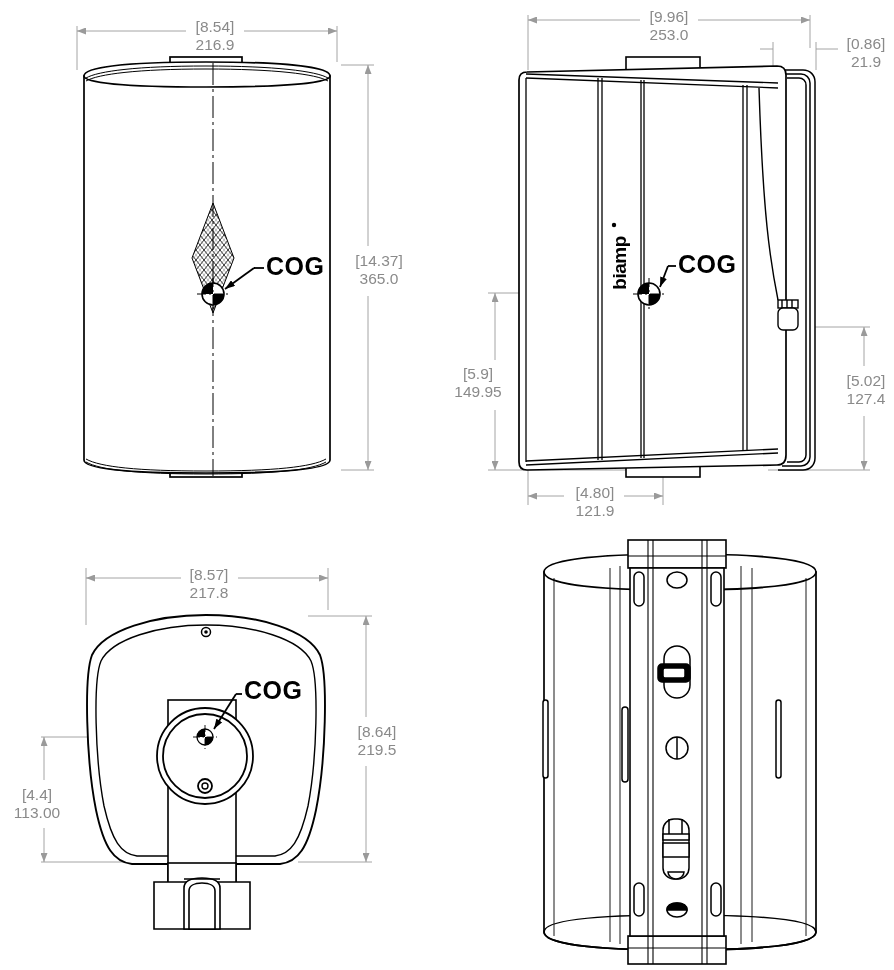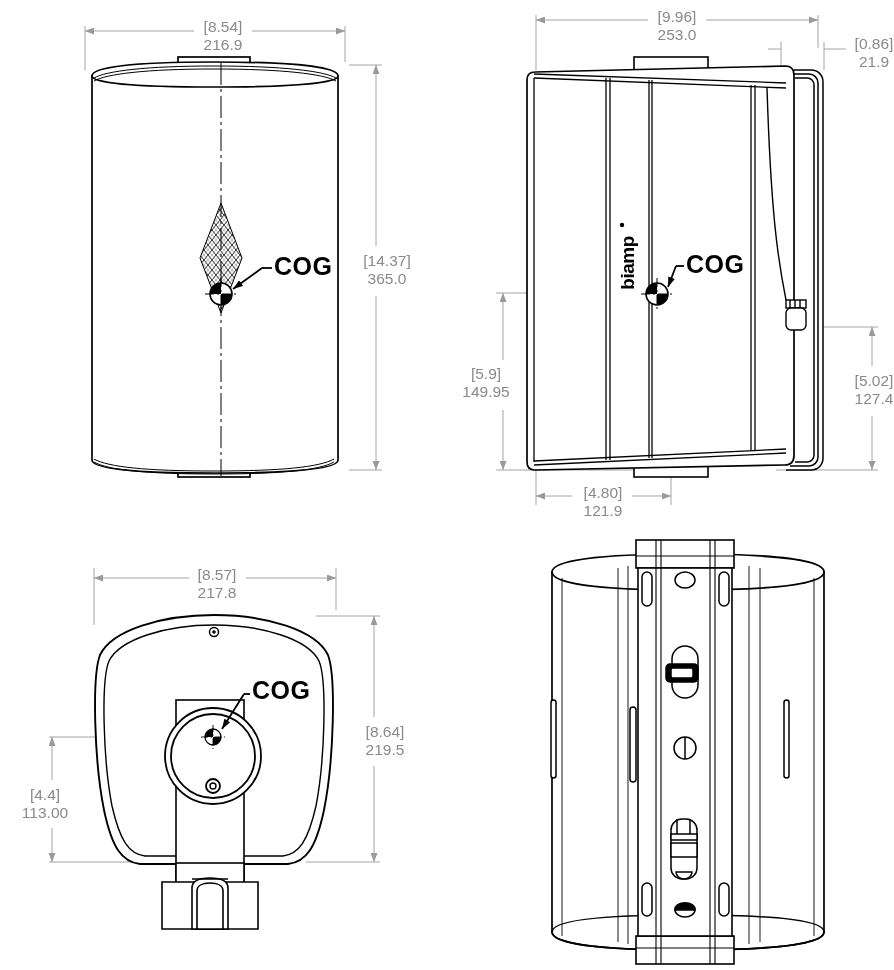--- a/index.html
+++ b/index.html
@@ -10,21 +10,21 @@
   }
   body {
     width: 894px;
     height: 970px;
     font-family: "Liberation Sans", sans-serif;
     position: relative;
     overflow: hidden;
   }
   #sheet {
     position: absolute;
-    left: 16px; top: 0;
+    left: 8px; top: 0;
     width: 716px;
     height: 970px;
   }
   svg { display: block; }
   .dimtxt {
     font-family: "Liberation Sans", sans-serif;
     font-size: 15.5px;
     fill: #8a8a8a;
     text-anchor: middle;
     dominant-baseline: middle;

